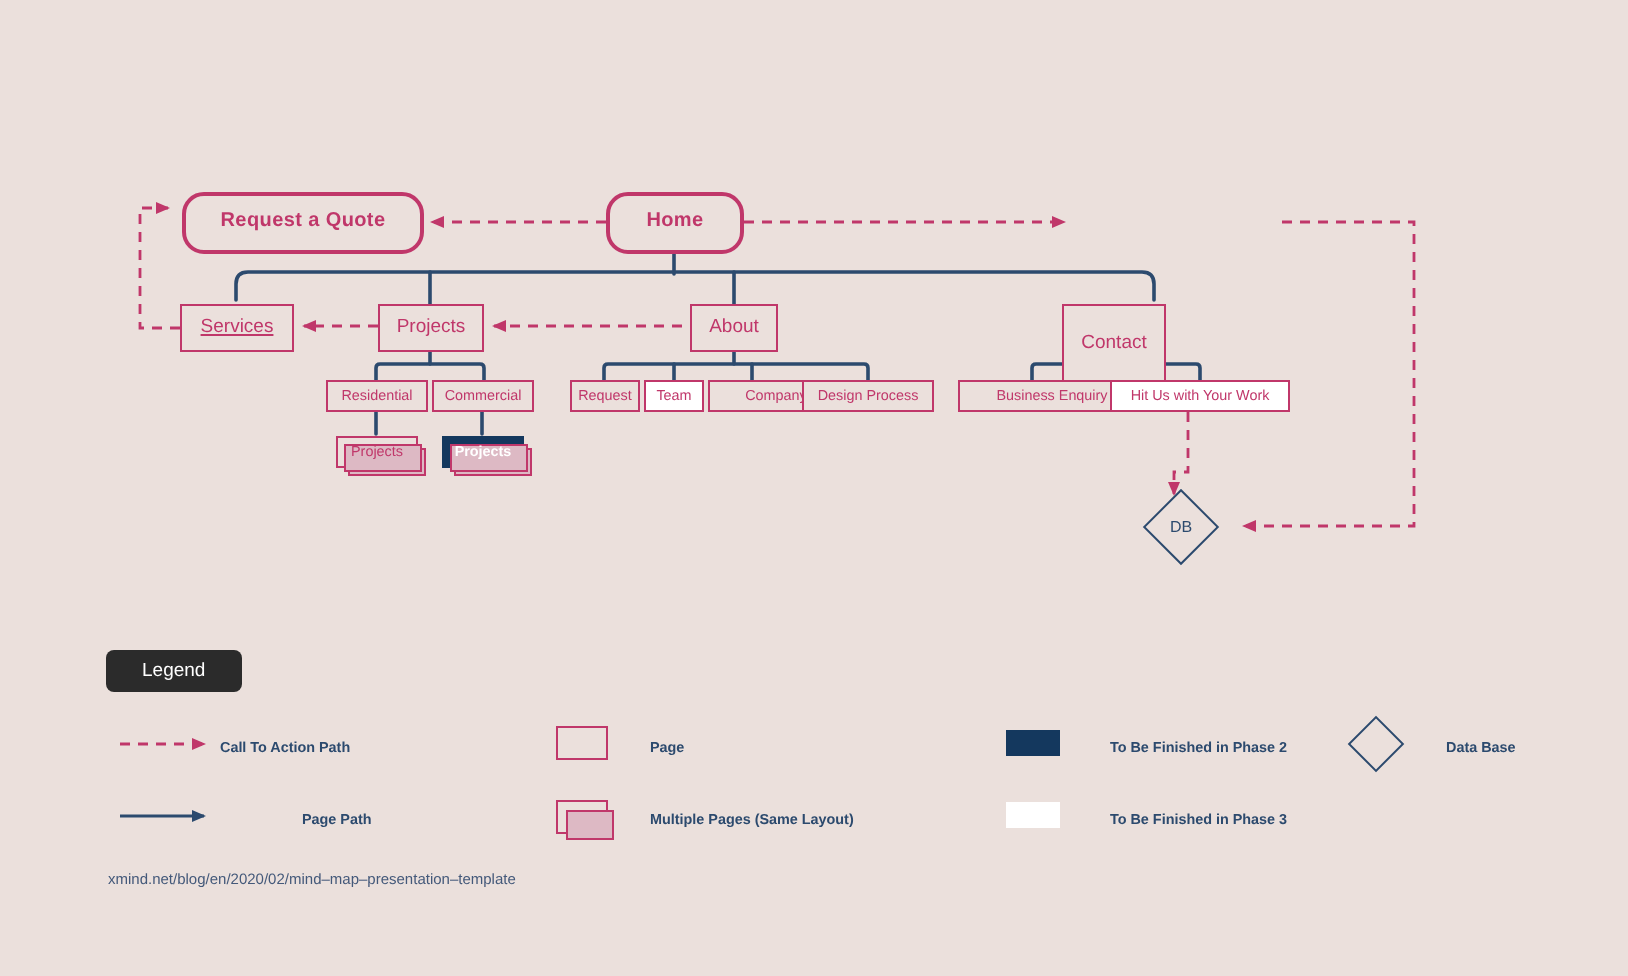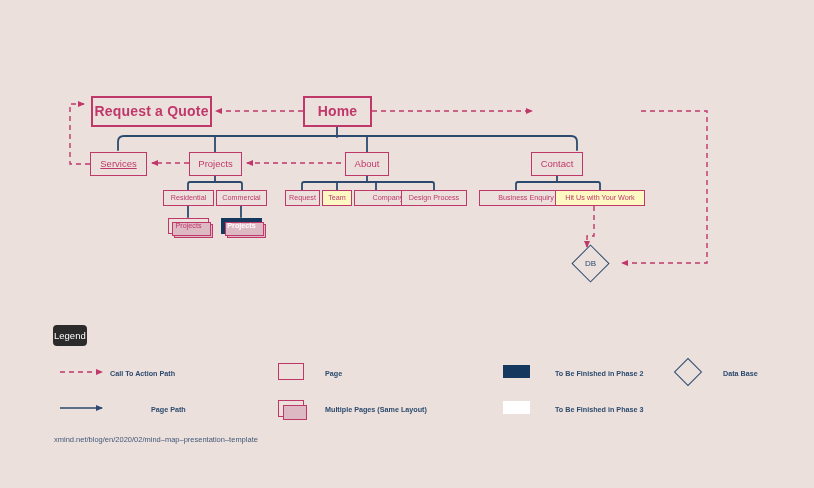--- a/index.html
+++ b/index.html
@@ -32,40 +32,41 @@
     color: #c0376a;
     display: flex;
     align-items: center;
     justify-content: center;
     text-align: center;
     line-height: 1.05;
     white-space: nowrap;
     z-index: 3;
   }
   .node.l1 {
-    font-size: 14px;
+    font-size: 10px;
     font-weight: bold;
     letter-spacing: .2px;
     border-width: 2px;
+    border-radius: 11px;
   }
   .node.l2 {
     font-size: 9.5px;
     font-weight: normal;
     border-width: 1.3px;
   }
   .node.l3 {
     font-size: 7.2px;
     border-width: 1.2px;
   }
   .node.l4 {
     font-size: 7.2px;
     border-width: 1.2px;
   }
   .node.phase3 {
-    background: #fef9c3;
+    background: #ffffff;
     text-align: right;
   }
   .node.phase2 {
     background: #14385e;
     border-color: #14385e;
     color: #ffffff;
     font-weight: bold;
   }
   
   .stack::before,
@@ -103,21 +104,21 @@
     z-index: 4;
     text-align: center;
   }
   
   .legend-badge {
     position: absolute;
     background: #2b2b2b;
     color: #ffffff;
     font-size: 9.5px;
     border-radius: 4px;
-    padding: 5px 1px;
+    padding: 5px 18px;
     z-index: 3;
   }
   .legend-label {
     position: absolute;
     font-size: 7.2px;
     color: #2c4a6e;
     font-weight: bold;
     white-space: nowrap;
     z-index: 3;
   }
@@ -236,21 +237,21 @@
   </div>
 
   <div class="node l2" style="left:189px; top:152px; width:53px; height:24px;">
     <span>Projects</span>
   </div>
 
   <div class="node l2" style="left:345px; top:152px; width:44px; height:24px;">
     <span>About</span>
   </div>
 
-  <div class="node l2" style="left:531px; top:152px; width:52px; height:24px;">
+  <div class="node l2" style="left:531px; top:152px; width:52px; height:39px;">
     <span>Contact</span>
   </div>
 
   <div class="node l3" style="left:163px; top:190px; width:51px; height:16px;">
     <span>Residential</span>
   </div>
 
   <div class="node l3" style="left:216px; top:190px; width:51px; height:16px;">
     <span>Commercial</span>
   </div>

